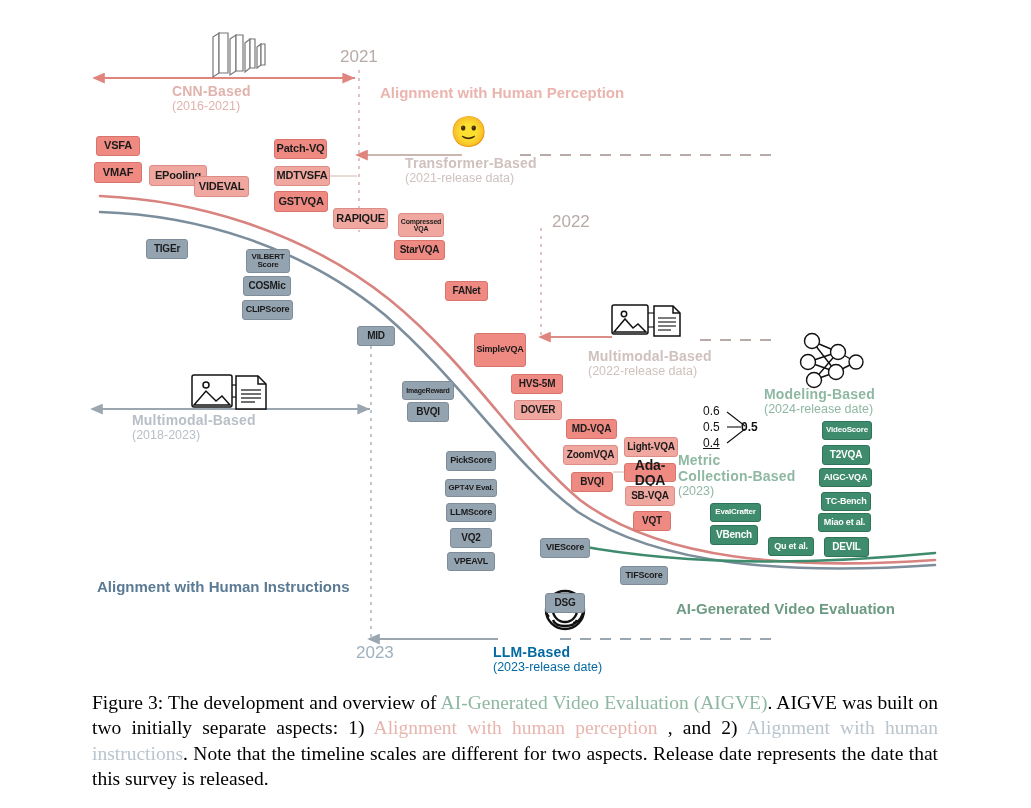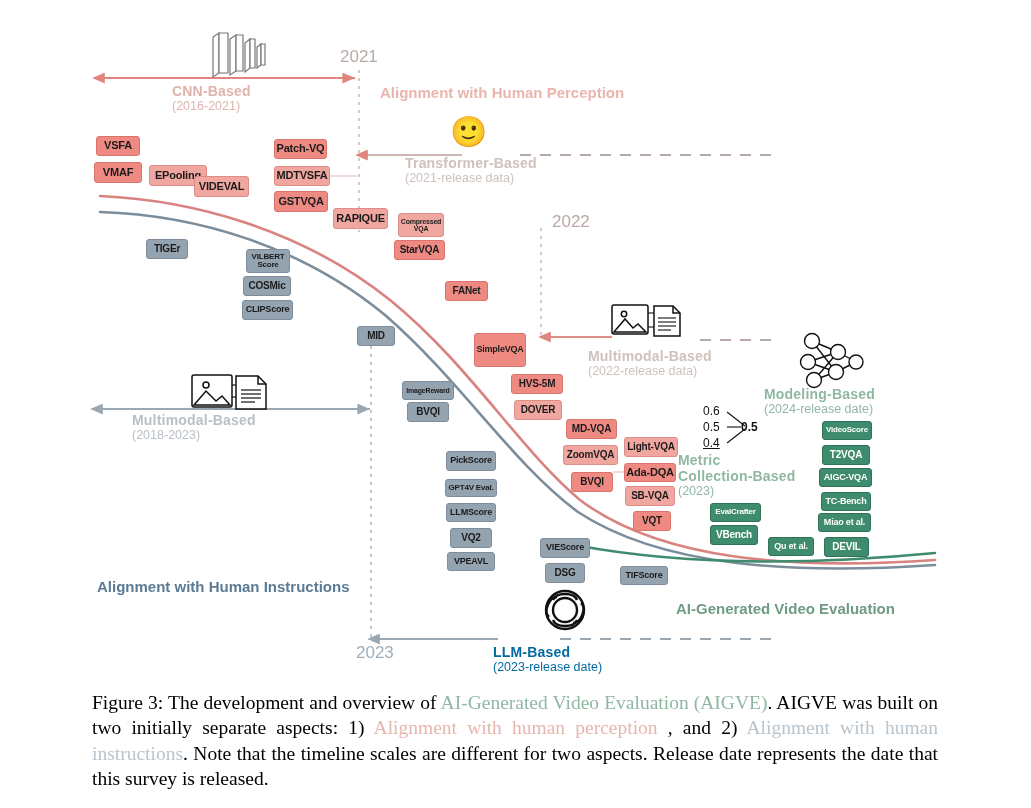--- a/index.html
+++ b/index.html
@@ -234,30 +234,30 @@
         <div class="box blue" style="left: 357px; top: 326px; width: 38px; height: 20px; font-size: 10px;">MID</div>
         <div class="box red" style="left: 474px; top: 333px; width: 52px; height: 34px; font-size: 9px;">SimpleVQA</div>
         <div class="box blue" style="left: 402px; top: 381px; width: 52px; height: 19px; font-size: 7px;">ImageReward</div>
         <div class="box blue" style="left: 407px; top: 402px; width: 42px; height: 20px; font-size: 10px;">BVQI</div>
         <div class="box red" style="left: 511px; top: 374px; width: 52px; height: 20px; font-size: 10px;">HVS-5M</div>
         <div class="box redl" style="left: 514px; top: 400px; width: 48px; height: 20px; font-size: 10px;">DOVER</div>
         <div class="box red" style="left: 566px; top: 419px; width: 51px; height: 20px; font-size: 10px;">MD-VQA</div>
         <div class="box redl" style="left: 563px; top: 445px; width: 55px; height: 20px; font-size: 10px;">ZoomVQA</div>
         <div class="box red" style="left: 571px; top: 472px; width: 42px; height: 20px; font-size: 10px;">BVQI</div>
         <div class="box redl" style="left: 624px; top: 437px; width: 54px; height: 20px; font-size: 10px;">Light-VQA</div>
-        <div class="box red" style="left: 624px; top: 463px; width: 52px; height: 19px; font-size: 11px;">Ada-DQA</div>
+        <div class="box red" style="left: 624px; top: 463px; width: 52px; height: 19px; font-size: 14px;">Ada-DQA</div>
         <div class="box redl" style="left: 625px; top: 486px; width: 50px; height: 20px; font-size: 10px;">SB-VQA</div>
         <div class="box red" style="left: 633px; top: 511px; width: 38px; height: 20px; font-size: 10px;">VQT</div>
         <div class="box blue" style="left: 446px; top: 451px; width: 50px; height: 20px; font-size: 9px;">PickScore</div>
         <div class="box blue" style="left: 445px; top: 479px; width: 52px; height: 18px; font-size: 8px;">GPT4V Eval.</div>
         <div class="box blue" style="left: 446px; top: 503px; width: 50px; height: 19px; font-size: 9px;">LLMScore</div>
         <div class="box blue" style="left: 450px; top: 528px; width: 42px; height: 20px; font-size: 10px;">VQ2</div>
         <div class="box blue" style="left: 447px; top: 552px; width: 48px; height: 19px; font-size: 9px;">VPEAVL</div>
         <div class="box blue" style="left: 540px; top: 538px; width: 50px; height: 20px; font-size: 9px;">VIEScore</div>
-        <div class="box blue" style="left: 545px; top: 563px; width: 40px; height: 20px; font-size: 10px;">DSG</div>
+        <div class="box blue" style="left: 545px; top: 593px; width: 40px; height: 20px; font-size: 10px;">DSG</div>
         <div class="box blue" style="left: 620px; top: 566px; width: 48px; height: 19px; font-size: 9px;">TIFScore</div>
         <div class="box green" style="left: 710px; top: 503px; width: 51px; height: 19px; font-size: 8px;">EvalCrafter</div>
         <div class="box green" style="left: 710px; top: 525px; width: 48px; height: 20px; font-size: 10px;">VBench</div>
         <div class="box green" style="left: 768px; top: 537px; width: 46px; height: 19px; font-size: 9px;">Qu et al.</div>
         <div class="box green" style="left: 822px; top: 421px; width: 50px; height: 19px; font-size: 8px;">VideoScore</div>
         <div class="box green" style="left: 822px; top: 445px; width: 48px; height: 20px; font-size: 10px;">T2VQA</div>
         <div class="box green" style="left: 819px; top: 468px; width: 53px; height: 19px; font-size: 9px;">AIGC-VQA</div>
         <div class="box green" style="left: 821px; top: 492px; width: 50px; height: 19px; font-size: 9px;">TC-Bench</div>
         <div class="box green" style="left: 818px; top: 513px; width: 53px; height: 19px; font-size: 9px;">Miao et al.</div>
         <div class="box green" style="left: 824px; top: 537px; width: 45px; height: 20px; font-size: 10px;">DEVIL</div>

